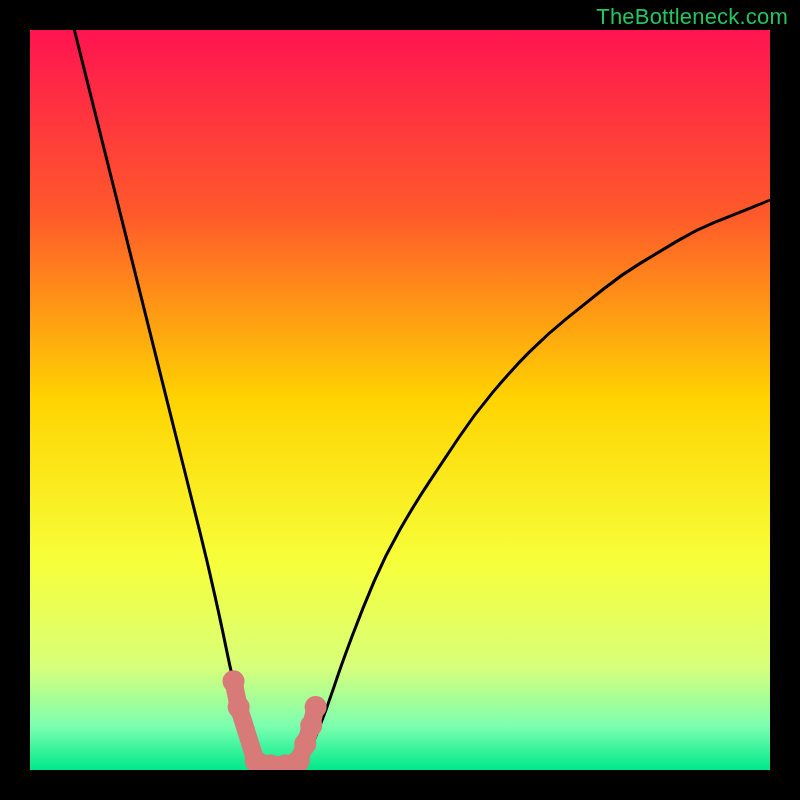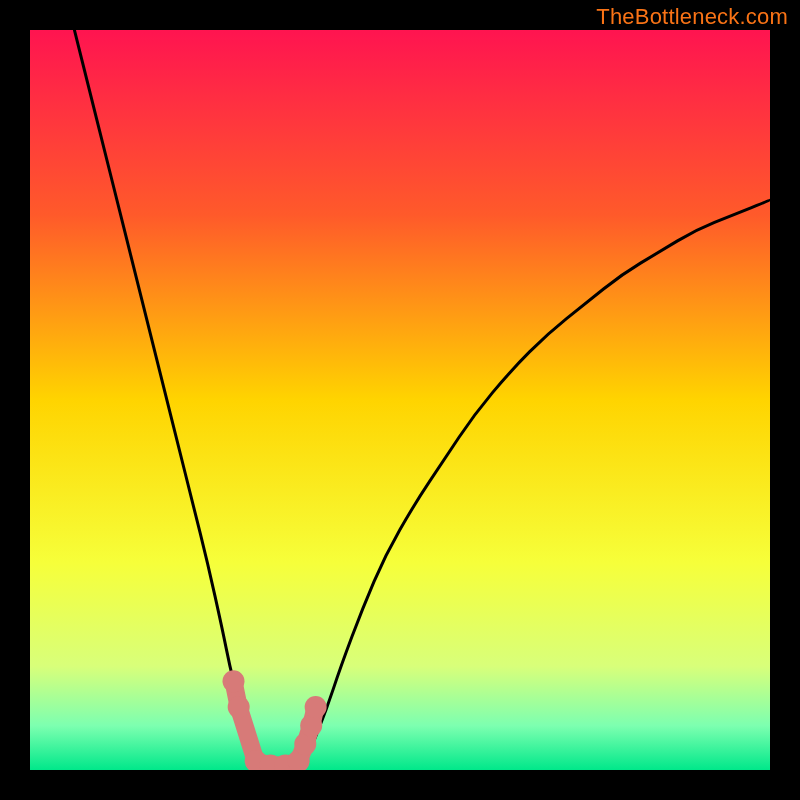--- a/index.html
+++ b/index.html
@@ -8,21 +8,21 @@
     width: 800px;
     height: 800px;
     background: #000;
     font-family: Arial, Helvetica, sans-serif;
     overflow: hidden;
   }
   .watermark {
     position: absolute;
     top: 4px;
     right: 12px;
-    color: #f97316;
+    color: #22c55e;
     font-size: 22px;
     font-weight: 500;
     z-index: 5;
     letter-spacing: 0.2px;
   }
   .frame {
     position: absolute;
     left: 30px;
     top: 30px;
     width: 740px;

